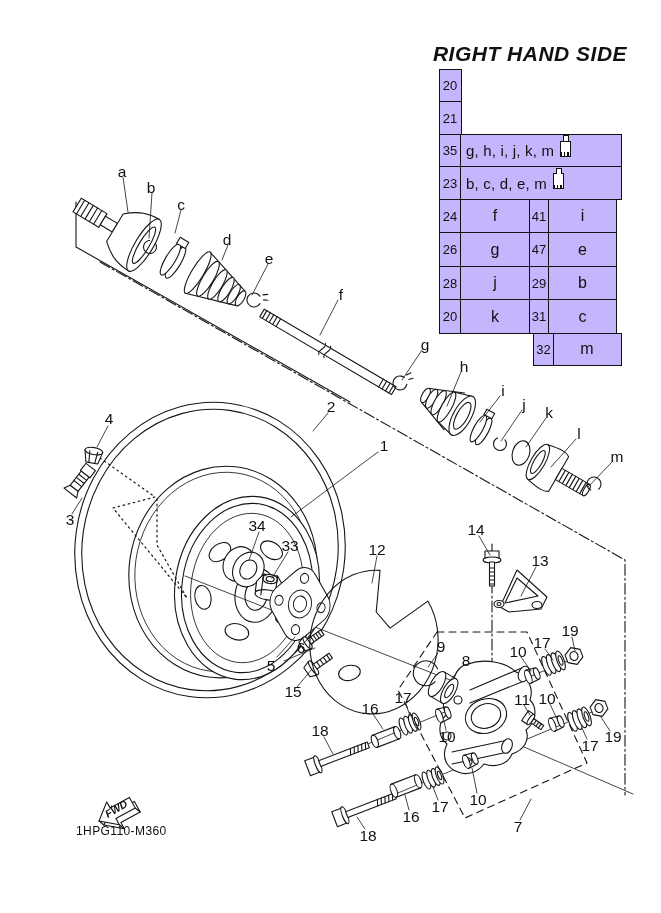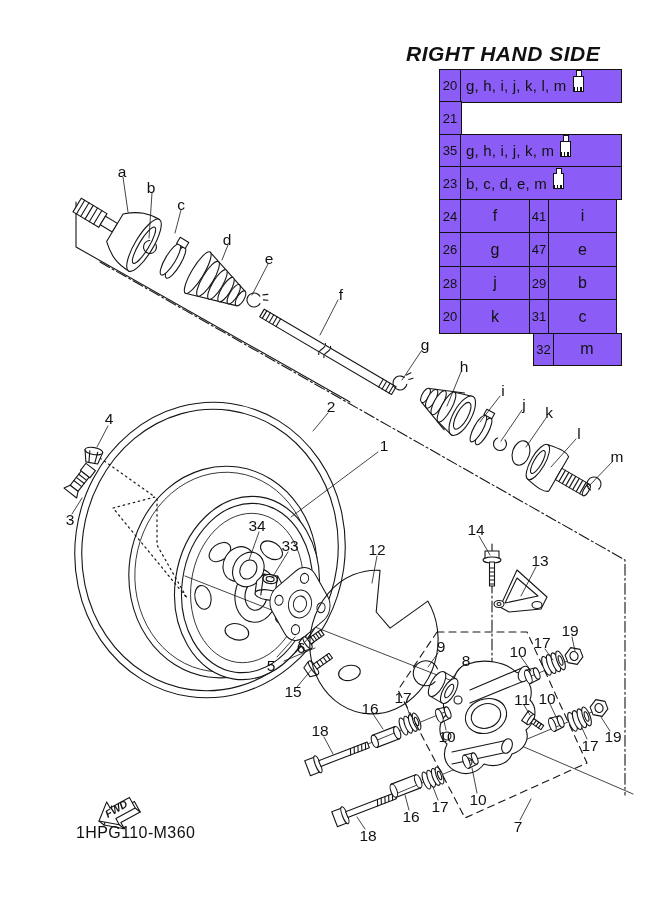--- a/index.html
+++ b/index.html
@@ -1,40 +1,40 @@
 <!DOCTYPE html>
 <html><head>
 <meta charset="utf-8">
 <style>
   html,body{margin:0;padding:0;background:#fff}
   body{width:661px;height:913px;font-family:"Liberation Sans",sans-serif;color:#111}
   #stage{position:relative;width:661px;height:913px;background:#fff;overflow:hidden}
   #drawing{position:absolute;left:0;top:0;z-index:1}
-  .title{position:absolute;left:406px;top:42px;width:248px;z-index:2;
+  .title{position:absolute;left:406px;top:42px;width:248px;z-index:2;text-align:center;
          font-style:italic;font-weight:700;font-size:21px;letter-spacing:.5px;white-space:nowrap}
   .ptable{position:absolute;left:440px;top:70px;width:183px;z-index:2;font-size:15px}
   .trow{display:flex;margin-top:-1.5px}
-  .cell{border:1.5px solid #111;box-sizing:border-box;background:#8b5cf6;display:flex;
+  .cell{border:1.5px solid #111;box-sizing:border-box;background:#c4b5fd;display:flex;
         align-items:center;justify-content:center;margin-left:-1.5px}
   .h1 .cell{height:34px}
   .h2 .cell{height:35px}
   .h3 .cell{height:33px}
   .num{width:23px;font-size:13px;flex:none}
   .rnum{width:21px;font-size:13px;flex:none}
   .val{width:162px;justify-content:flex-start;padding-left:5px;letter-spacing:.2px}
   .lv{width:70px;font-size:16px}
   .rv{width:69px;font-size:16px}
   .spacer{width:94.5px;flex:none}
   .tube{position:relative;width:11px;height:16px;border:1.5px solid #111;box-sizing:border-box;
         margin-left:6px;margin-top:-4px;flex:none;display:inline-block;background:#fff}
   .tube::before{content:"";position:absolute;left:2px;top:-6.5px;width:4px;height:5px;
         border:1.5px solid #111;border-bottom:none;background:#fff}
   .tube::after{content:"";position:absolute;left:0;right:0;bottom:0;height:3.5px;
         background:repeating-linear-gradient(90deg,#111 0 1.2px,transparent 1.2px 3.2px)}
-  .code{position:absolute;left:76px;top:824px;z-index:2;font-size:16px;letter-spacing:.4px}
+  .code{position:absolute;left:76px;top:824px;z-index:2;font-size:12px;letter-spacing:.4px}
   
   .s{stroke:#161616;stroke-width:1.1;fill:none;stroke-linecap:round;stroke-linejoin:round}
   .wf{fill:#fff}
   .thin{stroke-width:.8}
   .dd{stroke-dasharray:11 3 2 3}
   .dash{stroke-dasharray:7 5}
   .dot{stroke-dasharray:1.6 3.6;stroke-width:1.2}
   .lbl{font:400 15.5px "Liberation Sans",sans-serif;fill:#111;text-anchor:middle;stroke:none}
   .fwdtxt{font:italic 700 10.5px "Liberation Sans",sans-serif;fill:#111;text-anchor:middle;stroke:none}
 </style>
@@ -397,24 +397,20 @@
     <text class="lbl" x="290" y="551">33</text>
     <text class="lbl" x="257" y="531">34</text>
   </g>
 </svg>
 
 <div class="title">RIGHT HAND SIDE</div>
 
 <div class="ptable">
   <div class="trow h1">
     <div class="cell num">20</div>
-    <div class="cell val">
-          <span>g, h, i, j, k, l, m</span>
-          <span class="tube"></span>
-        </div>
   </div>
   <div class="trow h1">
     <div class="cell num">21</div>
   </div>
   <div class="trow h1">
     <div class="cell num">35</div>
     <div class="cell val">
           <span>g, h, i, j, k, m</span>
           <span class="tube"></span>
         </div>

